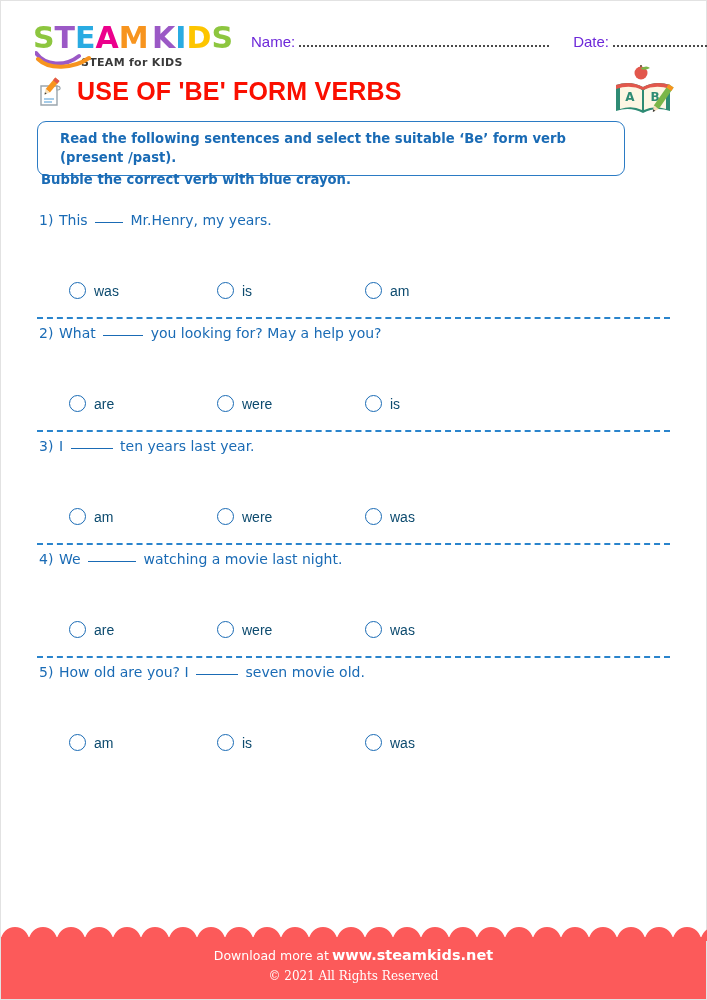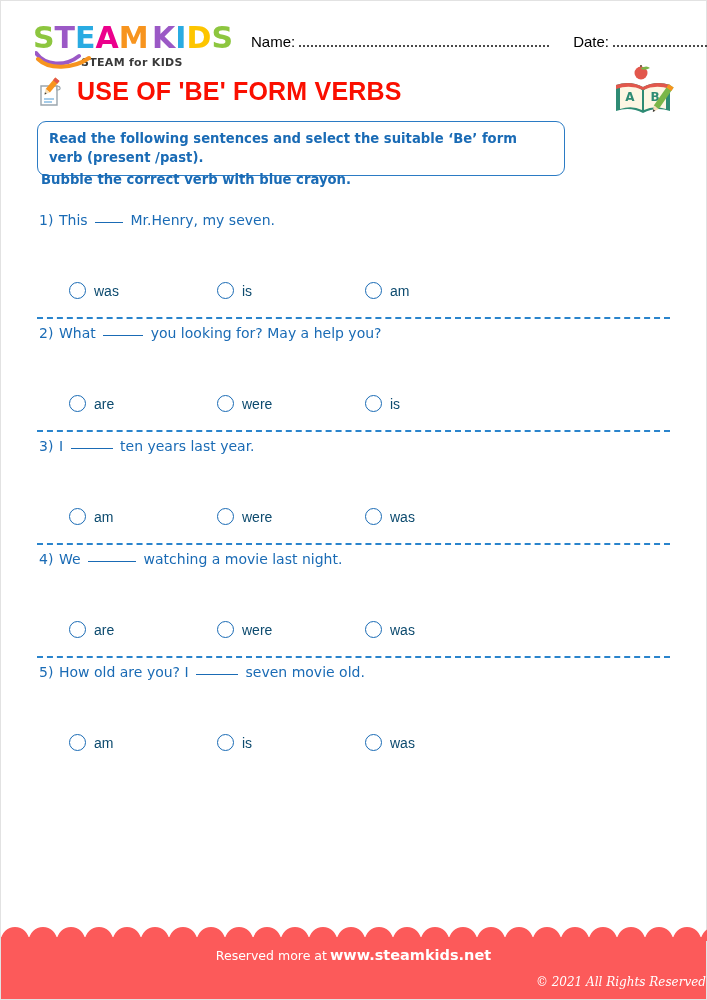--- a/index.html
+++ b/index.html
@@ -58,21 +58,21 @@
 
   .name-date {
     flex: 1;
     display: flex;
     align-items: baseline;
     margin-left: 18px;
     margin-top: 10px;
     font-size: 15px;
     color: #1f1f1f;
   }
-  .nd-label { font-size: 15px; color: #000000; white-space: nowrap; }
+  .nd-label { font-size: 15px; color: #6d28d9; white-space: nowrap; }
   .nd-line {
     border-bottom: 2px dotted #4a4a4a;
     height: 12px;
     margin: 0 4px;
   }
   .nd-line.name { width: 250px; }
   .nd-line.date { width: 122px; }
   .nd-label.date-lbl { margin-left: 20px; }
 
   
@@ -94,24 +94,24 @@
   .book-icon {
     position: absolute;
     top: 64px; right: 28px;
     width: 68px; height: 54px;
   }
 
   
   .instr-box {
     position: absolute;
     top: 120px; left: 36px;
-    width: 528px;
+    width: 588px;
     border: 1.6px solid #2b7bc4;
     border-radius: 9px;
-    padding: 7px 10px 8px 11px;
+    padding: 7px 10px 8px 22px;
   }
   .instr-text {
     font-family: "DejaVu Sans", sans-serif;
     font-weight: bold;
     font-size: 13.2px;
     line-height: 1.45;
     color: #1a6bb5;
   }
   .subinstr {
     position: absolute;
@@ -193,25 +193,23 @@
     padding-top: 10px;
   }
   .dl-line {
     font-family: "DejaVu Sans", sans-serif;
     font-size: 12.5px;
     color: #ffffff;
   }
   .dl-url { font-weight: bold; font-size: 14.5px; margin-left: 3px; }
   .copy-line {
     font-family: "DejaVu Serif", serif;
-    font-style: italic;
     font-size: 12px;
     color: #ffffff;
-    margin-top: 12px;
-    text-align: right;
+    margin-top: 6px;
   }
 </style>
 </head>
 <body>
 
 <div class="page">
 
   <div class="header">
     <div class="logo-wrap">
       <div class="logo-letters">
@@ -277,21 +275,21 @@
     </g>
   </svg>
 
   <div class="instr-box">
     <div class="instr-text">Read the following sentences and select the suitable ‘Be’ form verb (present /past).</div>
   </div>
   <div class="subinstr">Bubble the correct verb with blue crayon.</div>
 
   <div class="questions">
       <div class="q-block">
-        <div class="q-text"><span class="q-num">1)</span><span>This </span><span class="blank" style="width: 28px;"></span><span> Mr.Henry, my seven.</span></div>
+        <div class="q-text"><span class="q-num">1)</span><span>This </span><span class="blank" style="width: 28px;"></span><span> Mr.Henry, my years.</span></div>
         <div class="options">
           <div class="opt">
             <span class="bubble"></span>
             <span class="opt-label">was</span>
           </div>
           <div class="opt">
             <span class="bubble"></span>
             <span class="opt-label">is</span>
           </div>
           <div class="opt">
@@ -375,19 +373,19 @@
     </div>
 
   <div class="footer">
     <svg class="scallop" viewBox="0 0 707 14" preserveAspectRatio="none">
       <g id="scallops">
           <path d="M0,14 L0,14 A14,14 0 0 1 28,14 L28,14 A14,14 0 0 1 56,14 L56,14 A14,14 0 0 1 84,14 L84,14 A14,14 0 0 1 112,14 L112,14 A14,14 0 0 1 140,14 L140,14 A14,14 0 0 1 168,14 L168,14 A14,14 0 0 1 196,14 L196,14 A14,14 0 0 1 224,14 L224,14 A14,14 0 0 1 252,14 L252,14 A14,14 0 0 1 280,14 L280,14 A14,14 0 0 1 308,14 L308,14 A14,14 0 0 1 336,14 L336,14 A14,14 0 0 1 364,14 L364,14 A14,14 0 0 1 392,14 L392,14 A14,14 0 0 1 420,14 L420,14 A14,14 0 0 1 448,14 L448,14 A14,14 0 0 1 476,14 L476,14 A14,14 0 0 1 504,14 L504,14 A14,14 0 0 1 532,14 L532,14 A14,14 0 0 1 560,14 L560,14 A14,14 0 0 1 588,14 L588,14 A14,14 0 0 1 616,14 L616,14 A14,14 0 0 1 644,14 L644,14 A14,14 0 0 1 672,14 L672,14 A14,14 0 0 1 700,14 L700,14 A14,14 0 0 1 728,14 L707,14 Z" fill="#fc5a5a"></path>
         </g>
     </svg>
     <div class="footer-body">
       <div class="dl-line">
-        <span>Reserved more at</span><span class="dl-url">www.steamkids.net</span>
+        <span>Download more at</span><span class="dl-url">www.steamkids.net</span>
       </div>
       <div class="copy-line">© 2021 All Rights Reserved</div>
     </div>
   </div>
 
 </div>
 
 </body></html>

